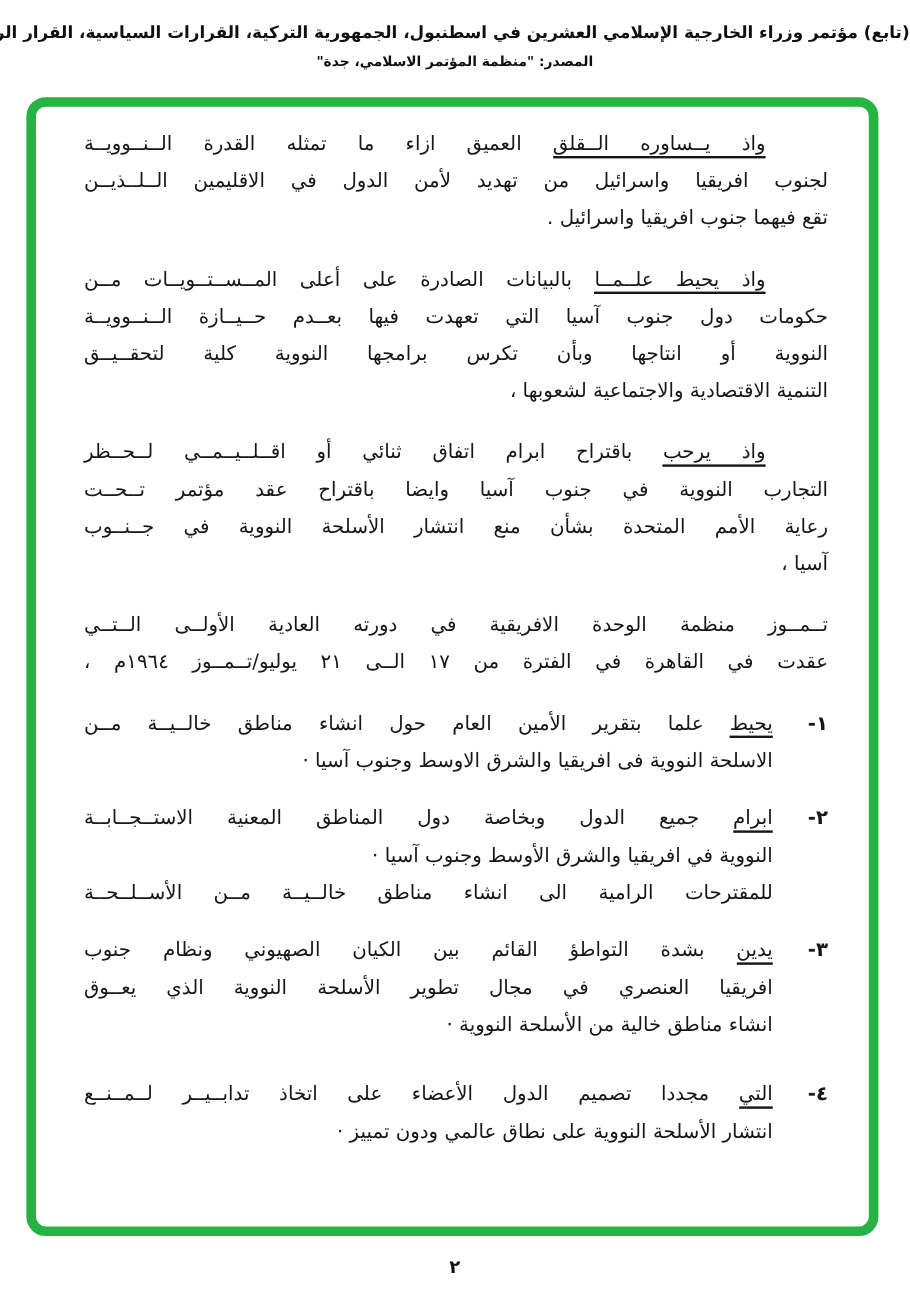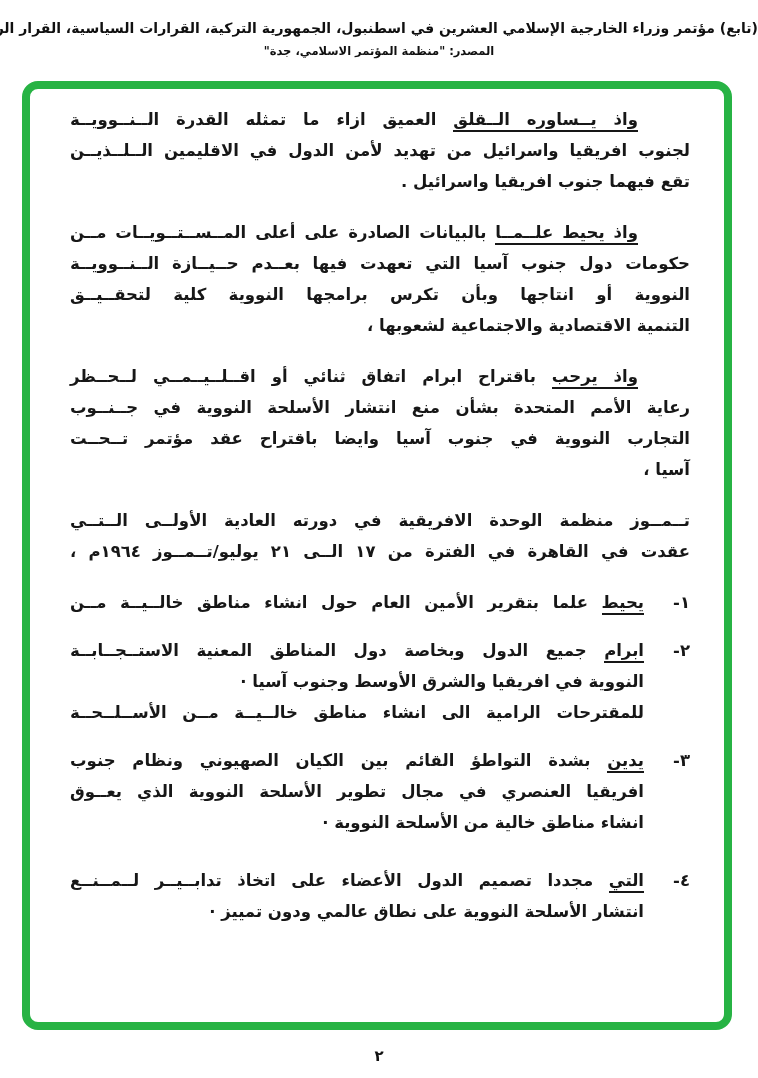--- a/index.html
+++ b/index.html
@@ -21,21 +21,21 @@
   
   .frame{
     position:absolute;left:22px;top:81px;width:710px;height:949px;
     box-sizing:border-box;border:8px solid #27b344;border-radius:16px;
     background:#fff;
   }
   .content{padding:15px 34px 0 40px;}
 
   
   .line{
-    font-size:16.5px;font-weight:bold;line-height:31px;
+    font-size:16.5px;font-weight:normal;line-height:31px;
     text-align:justify;text-align-last:justify;
     color:#171717;
   }
   .line.last{text-align-last:right;}
   .para{margin-bottom:20px;}
   .para .line.first{padding-right:52px;}
 
   .lead{
     border-bottom:2px solid currentColor;
     padding-bottom:1px;
@@ -72,32 +72,33 @@
           <div class="line last">تقع فيهما جنوب افريقيا واسرائيل .</div>
         </div>
         <div class="para">
           <div class="line first"><span class="lead">واذ يحيط علــمــا</span> بالبيانات الصادرة على أعلى المــســتــويــات مــن</div>
           <div class="line">حكومات دول جنوب آسيا التي تعهدت فيها بعــدم حــيــازة الــنــوويــة</div>
           <div class="line">النووية أو انتاجها وبأن تكرس برامجها النووية كلية لتحقــيــق</div>
           <div class="line last">التنمية الاقتصادية والاجتماعية لشعوبها ،</div>
         </div>
         <div class="para">
           <div class="line first"><span class="lead">واذ يرحب</span> باقتراح ابرام اتفاق ثنائي أو اقــلــيــمــي لــحــظر</div>
+          <div class="line">التجارب النووية في جنوب آسيا وايضا باقتراح عقد مؤتمر تــحــت</div>
           <div class="line">رعاية الأمم المتحدة بشأن منع انتشار الأسلحة النووية في جــنــوب</div>
-          <div class="line">التجارب النووية في جنوب آسيا وايضا باقتراح عقد مؤتمر تــحــت</div>
           <div class="line last">آسيا ،</div>
         </div>
         <div class="para">
           <div class="line">تــمــوز منظمة الوحدة الافريقية في دورته العادية الأولــى الــتــي</div>
           <div class="line">عقدت في القاهرة في الفترة من ١٧ الــى ٢١ يوليو/تــمــوز ١٩٦٤م ،</div>
         </div>
         <div class="item">
           <div class="item-num">١-</div>
           <div>
             <div class="line"><span class="lead">يحيط</span> علما بتقرير الأمين العام حول انشاء مناطق خالــيــة مــن</div>
+            <div class="line last">الاسلحة النووية فى افريقيا والشرق الاوسط وجنوب آسيا ·</div>
           </div>
         </div>
         <div class="item">
           <div class="item-num">٢-</div>
           <div>
             <div class="line"><span class="lead">ابرام</span> جميع الدول وبخاصة دول المناطق المعنية الاستــجــابــة</div>
             <div class="line last">النووية في افريقيا والشرق الأوسط وجنوب آسيا ·</div>
             <div class="line">للمقترحات الرامية الى انشاء مناطق خالــيــة مــن الأســلــحــة</div>
           </div>
         </div>

